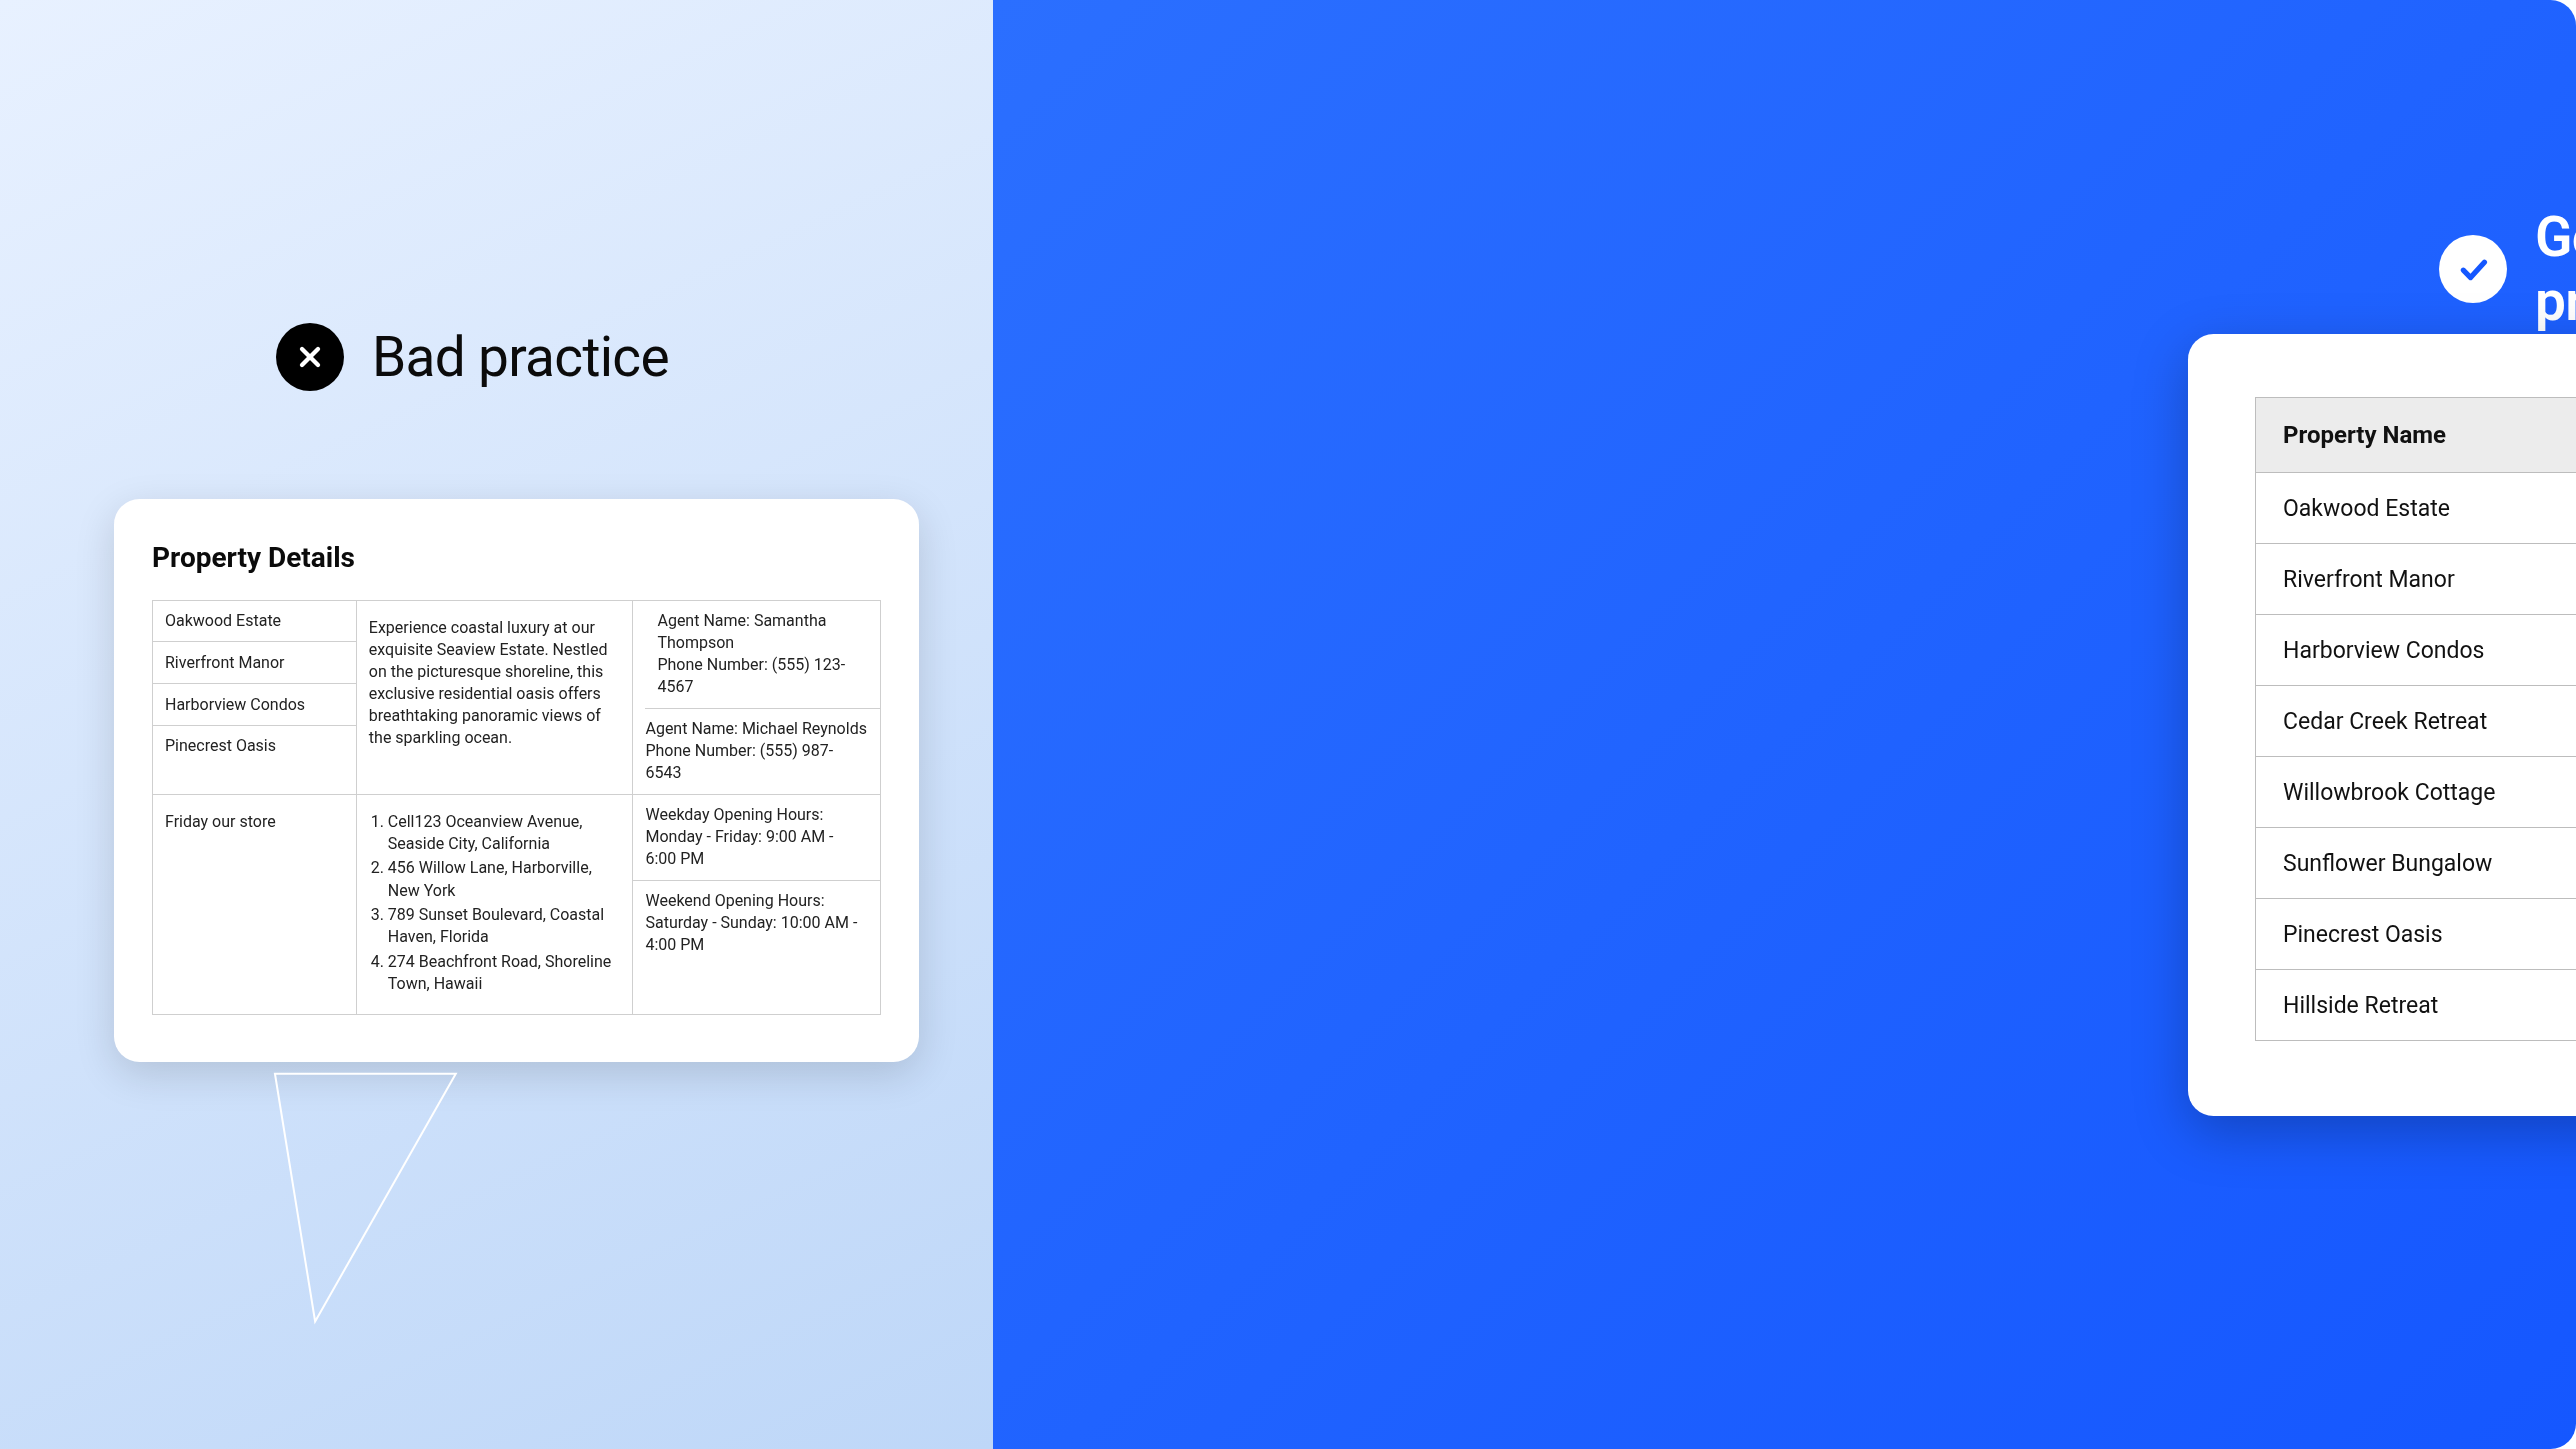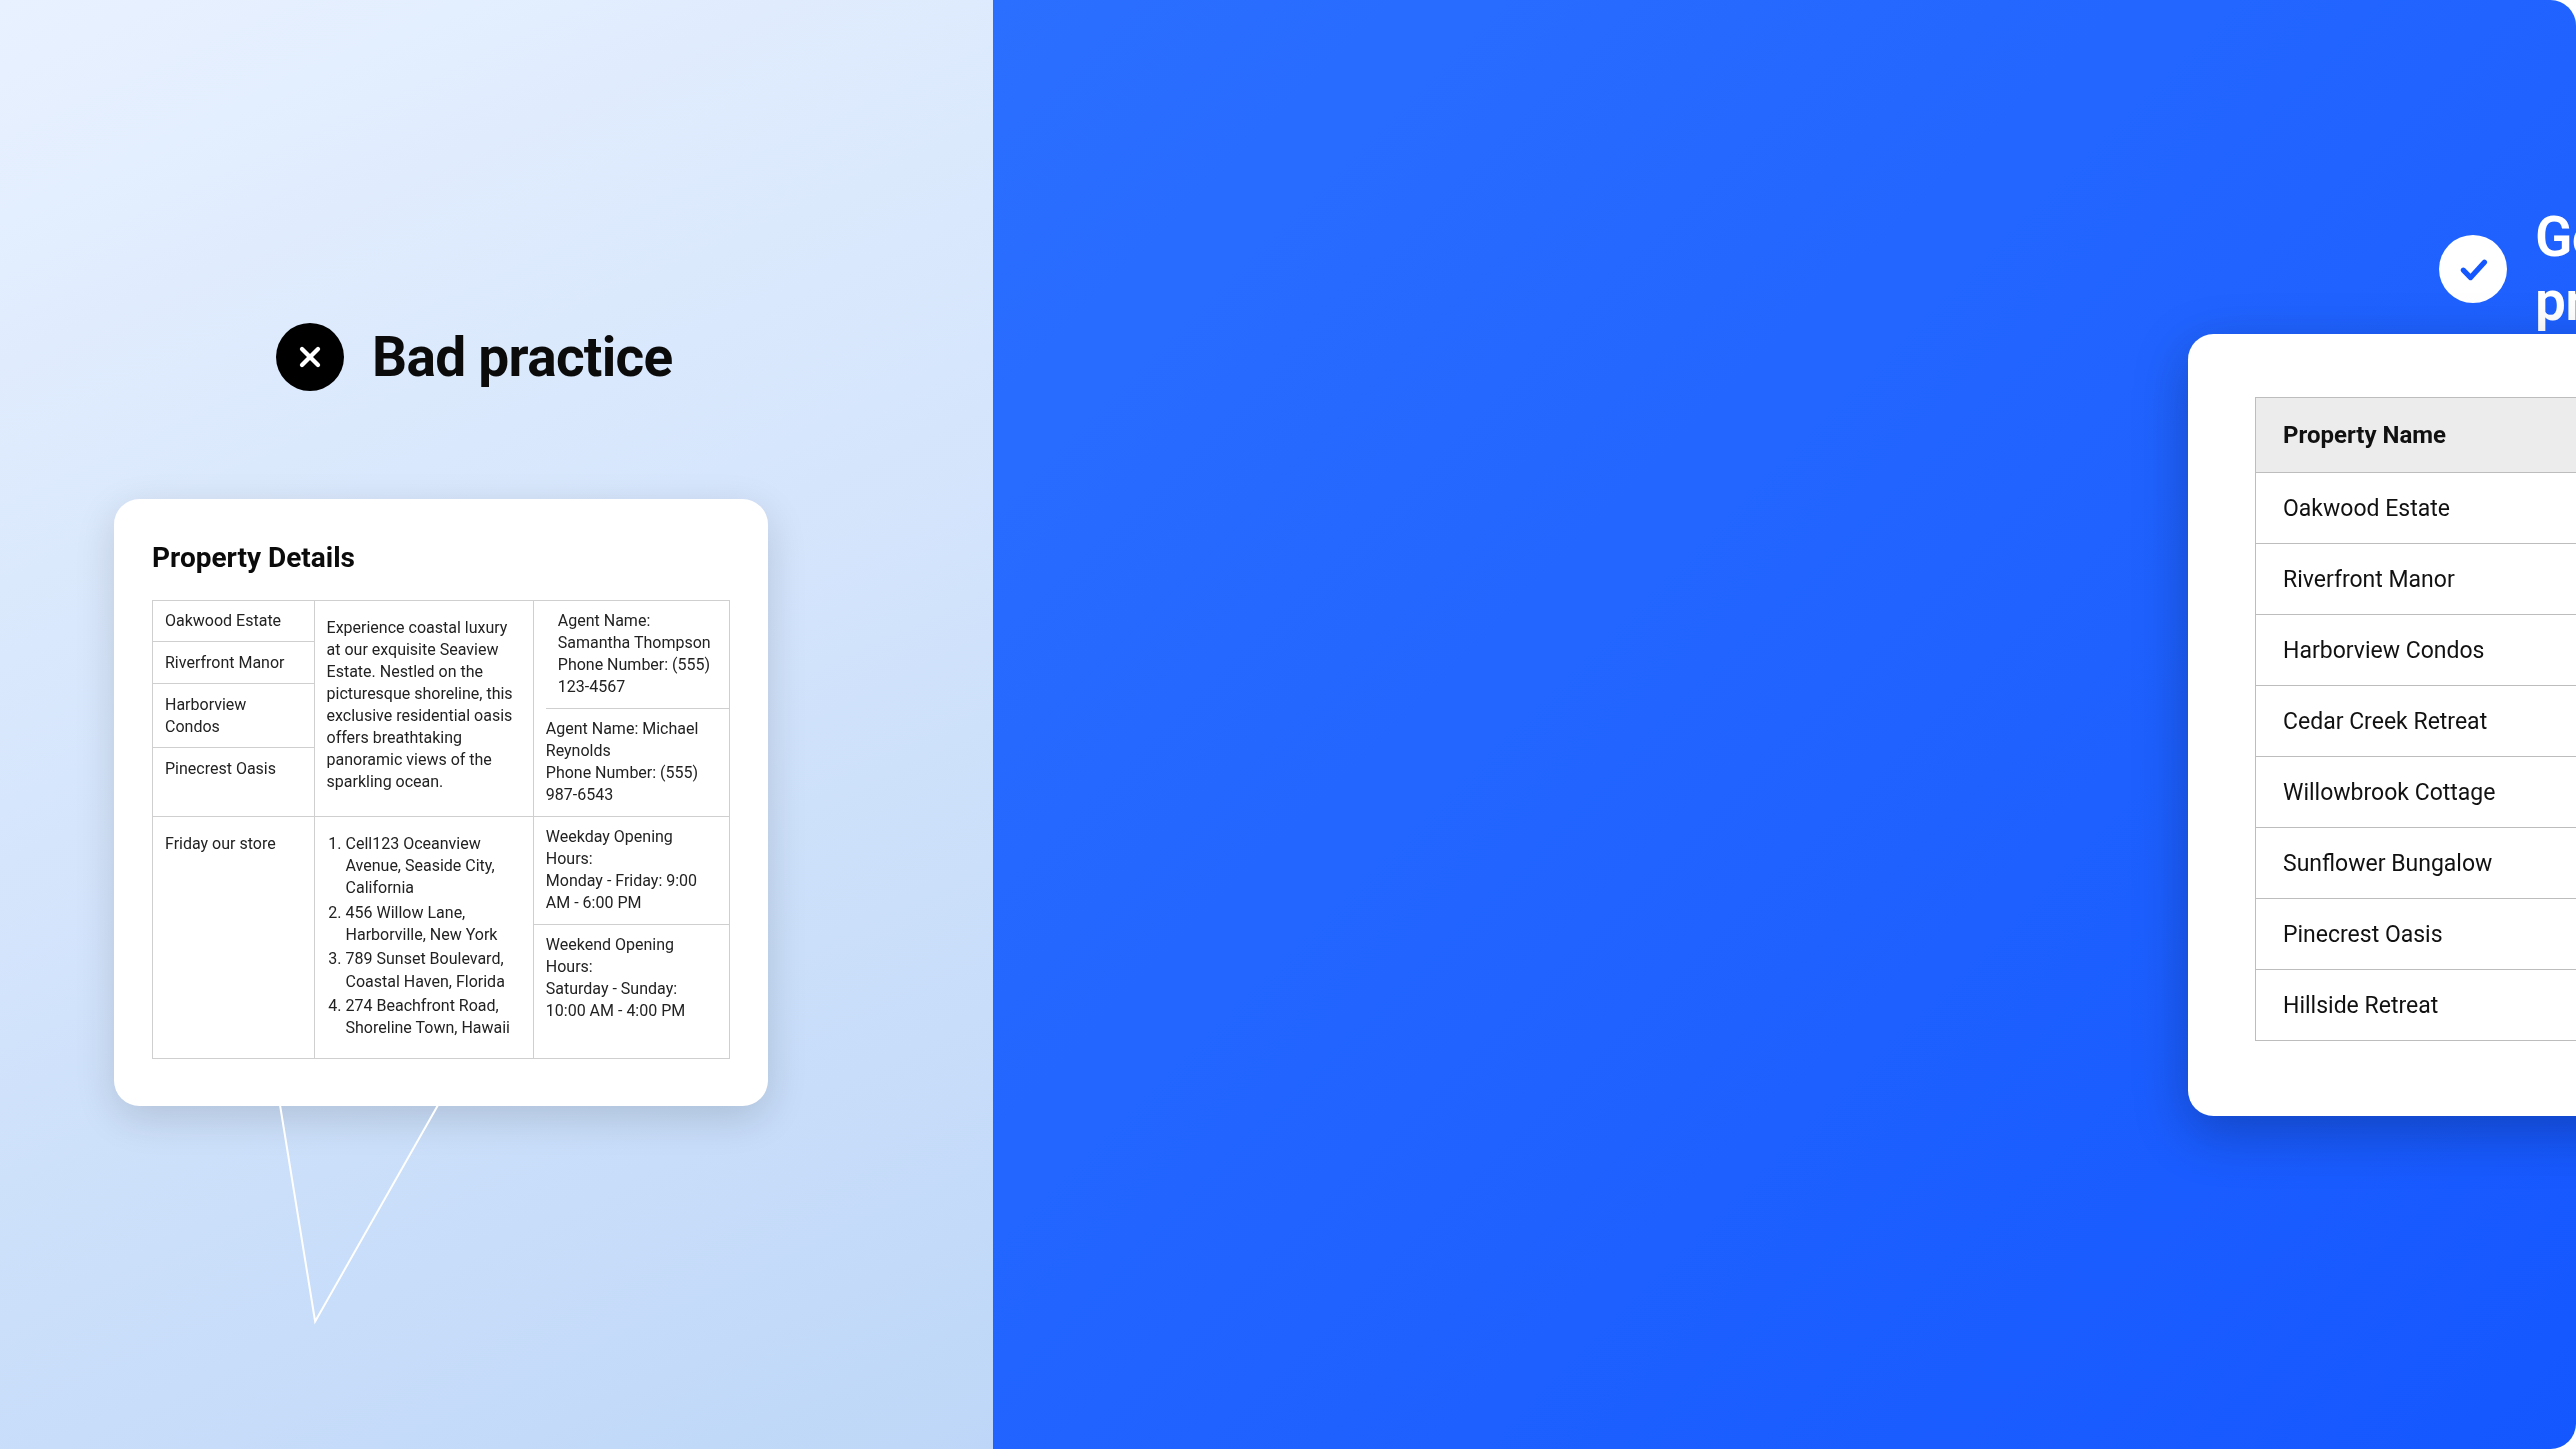--- a/index.html
+++ b/index.html
@@ -5,23 +5,23 @@
     * { margin:0; padding:0; box-sizing:border-box; }
     html, body { width:2576px; height:1449px; overflow:hidden; font-family:-apple-system,BlinkMacSystemFont,"Segoe UI",Roboto,Helvetica,Arial,sans-serif; }
     .canvas { width:2576px; height:1449px; display:flex; position:relative; }
     .left-panel { flex:0 0 993px; height:100%; background:linear-gradient(155deg,#e8f1ff 0%,#bed7f8 100%); position:relative; }
     .right-panel { flex:1; height:100%; background:linear-gradient(135deg,#2b6fff 0%,#1557ff 100%); position:relative; border-top-right-radius:25.5px; border-bottom-right-radius:25.5px;}
 
     
     .bad-header { position:absolute; top:323px; left:276px; display:flex; align-items:center; gap:28px; }
     .x-circ { width:68px; height:68px; border-radius:50%; background:#000; display:flex; align-items:center; justify-content:center; flex-shrink:0; }
     .x-circ svg { width:32px; height:32px; }
-    .bad-title { font-size:55px; font-weight:700; color:#0b0b0b; letter-spacing:-0.7px; }
+    .bad-title { font-size:55px; font-weight:400; color:#0b0b0b; letter-spacing:-0.7px; }
 
-    .bad-card { position:absolute; top:499px; left:114px; width:654px; background:#fff; border-radius:25.5px; padding:42px 38px 47px 38px; box-shadow:0 12px 40px rgba(0,0,0,.14); }
+    .bad-card { position:absolute; top:499px; left:114px; width:805px; background:#fff; border-radius:25.5px; padding:42px 38px 47px 38px; box-shadow:0 12px 40px rgba(0,0,0,.14); }
     .bad-card-title { font-size:28px; font-weight:700; color:#0b0b0b; margin-bottom:25.5px; }
     .bad-table { width:100%; border-collapse:collapse; table-layout:fixed; }
     .bad-table td { border:0.7px solid #cfcfcf; font-size:16px; line-height:1.38; color:#222; padding:16px 12px; vertical-align:top; }
     .bad-table ol { padding-left:19px; }
     .bad-table ol li { margin-bottom:2.7px; }
     .inner-cells { padding:0 !important; }
     .inner-cells > div { border-bottom:0.7px solid #cfcfcf; padding:9.4px 12px; }
     .inner-cells > div:last-child { border-bottom:none; }
     .col1 { width:28%; }
     .col2 { width:38%; }

